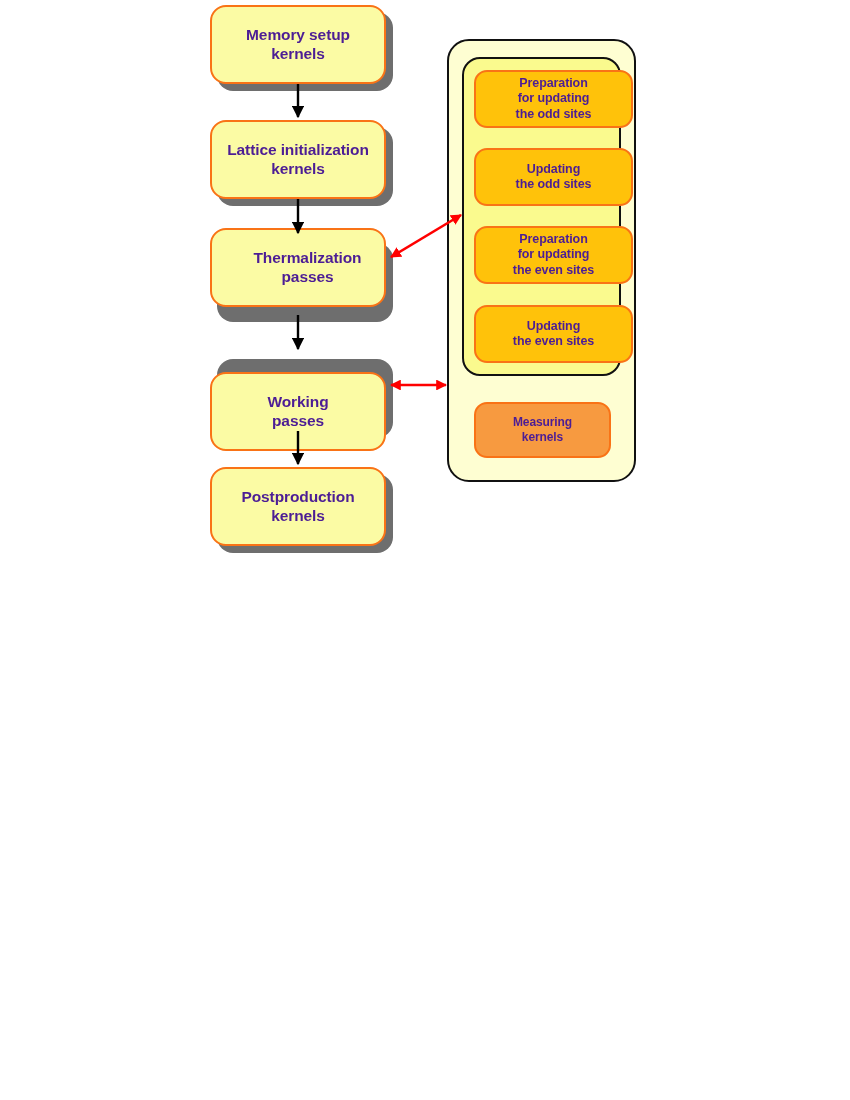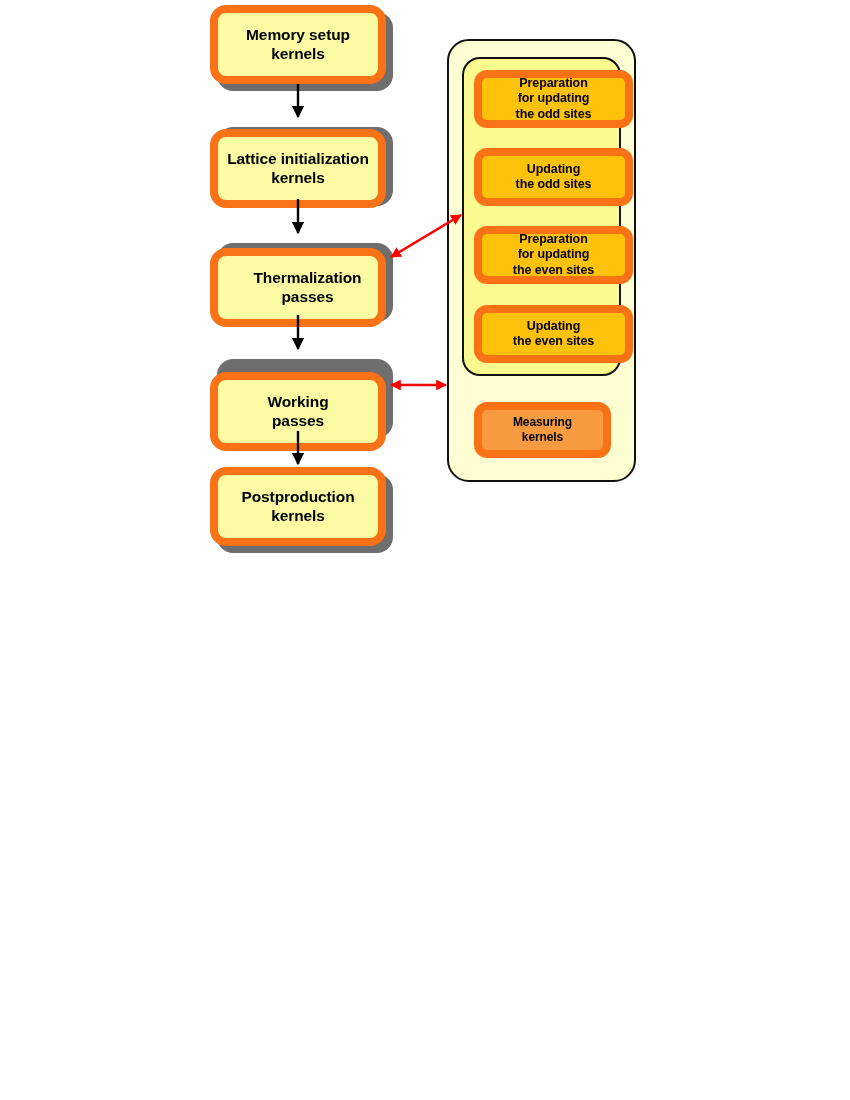--- a/index.html
+++ b/index.html
@@ -21,28 +21,28 @@
     left: 0;
     top: 0;
     width: 850px;
     height: 1100px;
   }
 
   
   .node {
     position: absolute;
     box-sizing: border-box;
-    border: 8px solid #f97316;
+    border: 2px solid #f97316;
     border-radius: 16px;
     display: flex;
     align-items: center;
     justify-content: center;
     text-align: center;
     font-weight: bold;
-    color: #000000;
+    color: #4c1d95;
     line-height: 1.22;
     white-space: pre-line;
     letter-spacing: -0.1px;
     z-index: 3;
   }
 
   
   .shadow {
     position: absolute;
     background: #6e6e6e;
@@ -58,22 +58,22 @@
     background: #fbfba4;
     font-size: 15.5px;
   }
   .flow-shadow {
     width: 176px;
     height: 79px;
     left: 217px;
   }
 
   .n-memory     { top: 5px; }
-  .n-lattice    { top: 129px; }
-  .n-thermal    { top: 248px; padding-left: 19px; }
+  .n-lattice    { top: 120px; }
+  .n-thermal    { top: 228px; padding-left: 19px; }
   .n-working    { top: 352px; margin-top: 20px; }
   .n-postprod   { top: 467px; }
 
   .s-memory     { top: 12px; }
   .s-lattice    { top: 127px; }
   .s-thermal    { top: 243px; }
   .s-working    { top: 359px; }
   .s-postprod   { top: 474px; }
 
   

